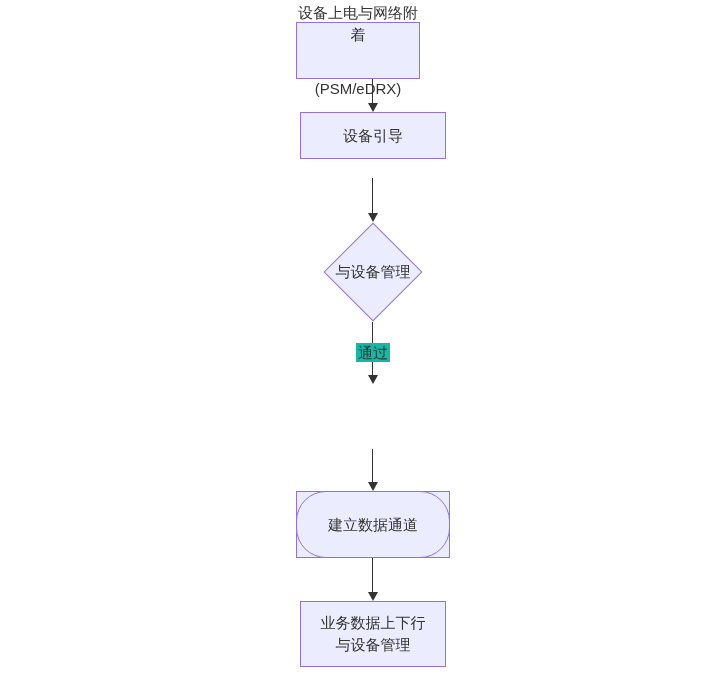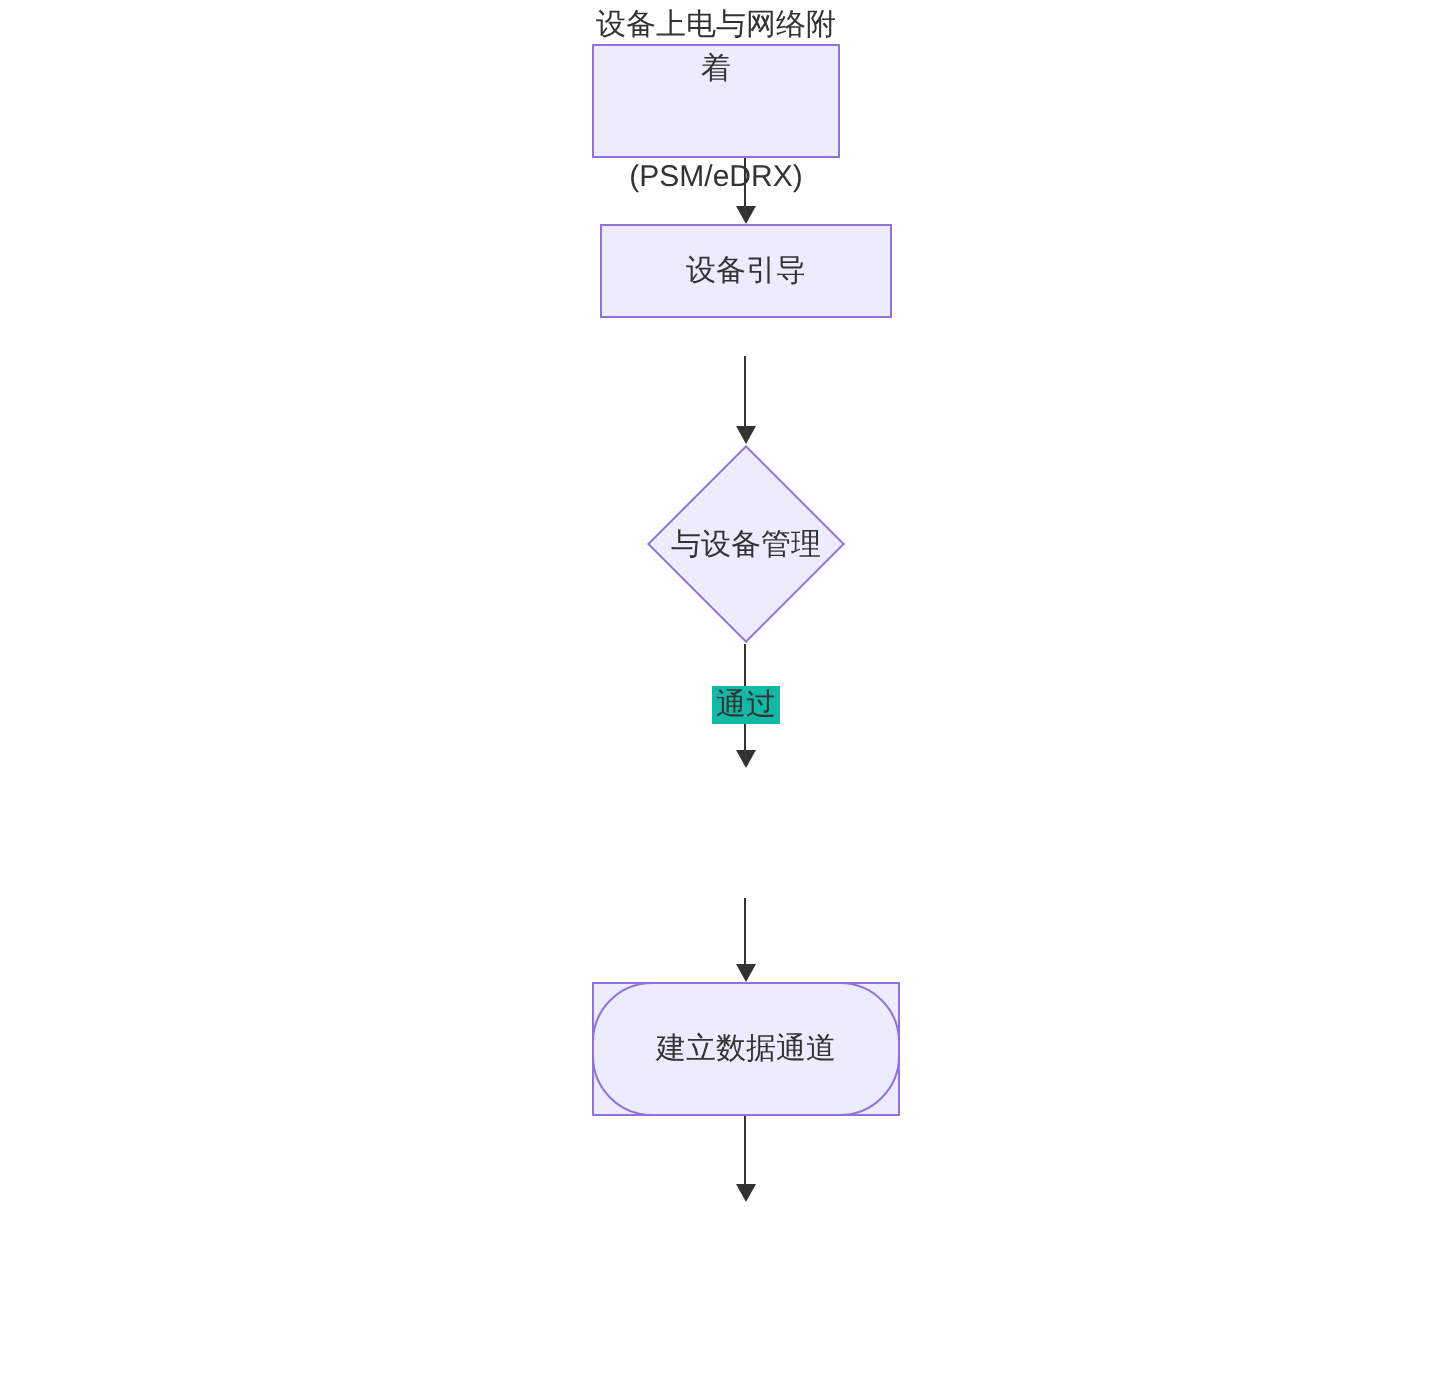--- a/index.html
+++ b/index.html
@@ -128,14 +128,18 @@
   <div class="edge-line edge-line-4"></div>
   <div class="arrow-head arrow-head-4"></div>
 
   <div class="node node-box-5" style="left:296px; top:491px; width:154px; height:67px;border-radius:30px;">
     <span>建立数据通道</span>
   </div>
 
   <div class="edge-line edge-line-5"></div>
   <div class="arrow-head arrow-head-5"></div>
 
+  <div class="node node-box-5">
+    <span>业务数据上下行</span>
+    <span>与设备管理</span>
+  </div>
 
 </div>
 
 </body></html>

